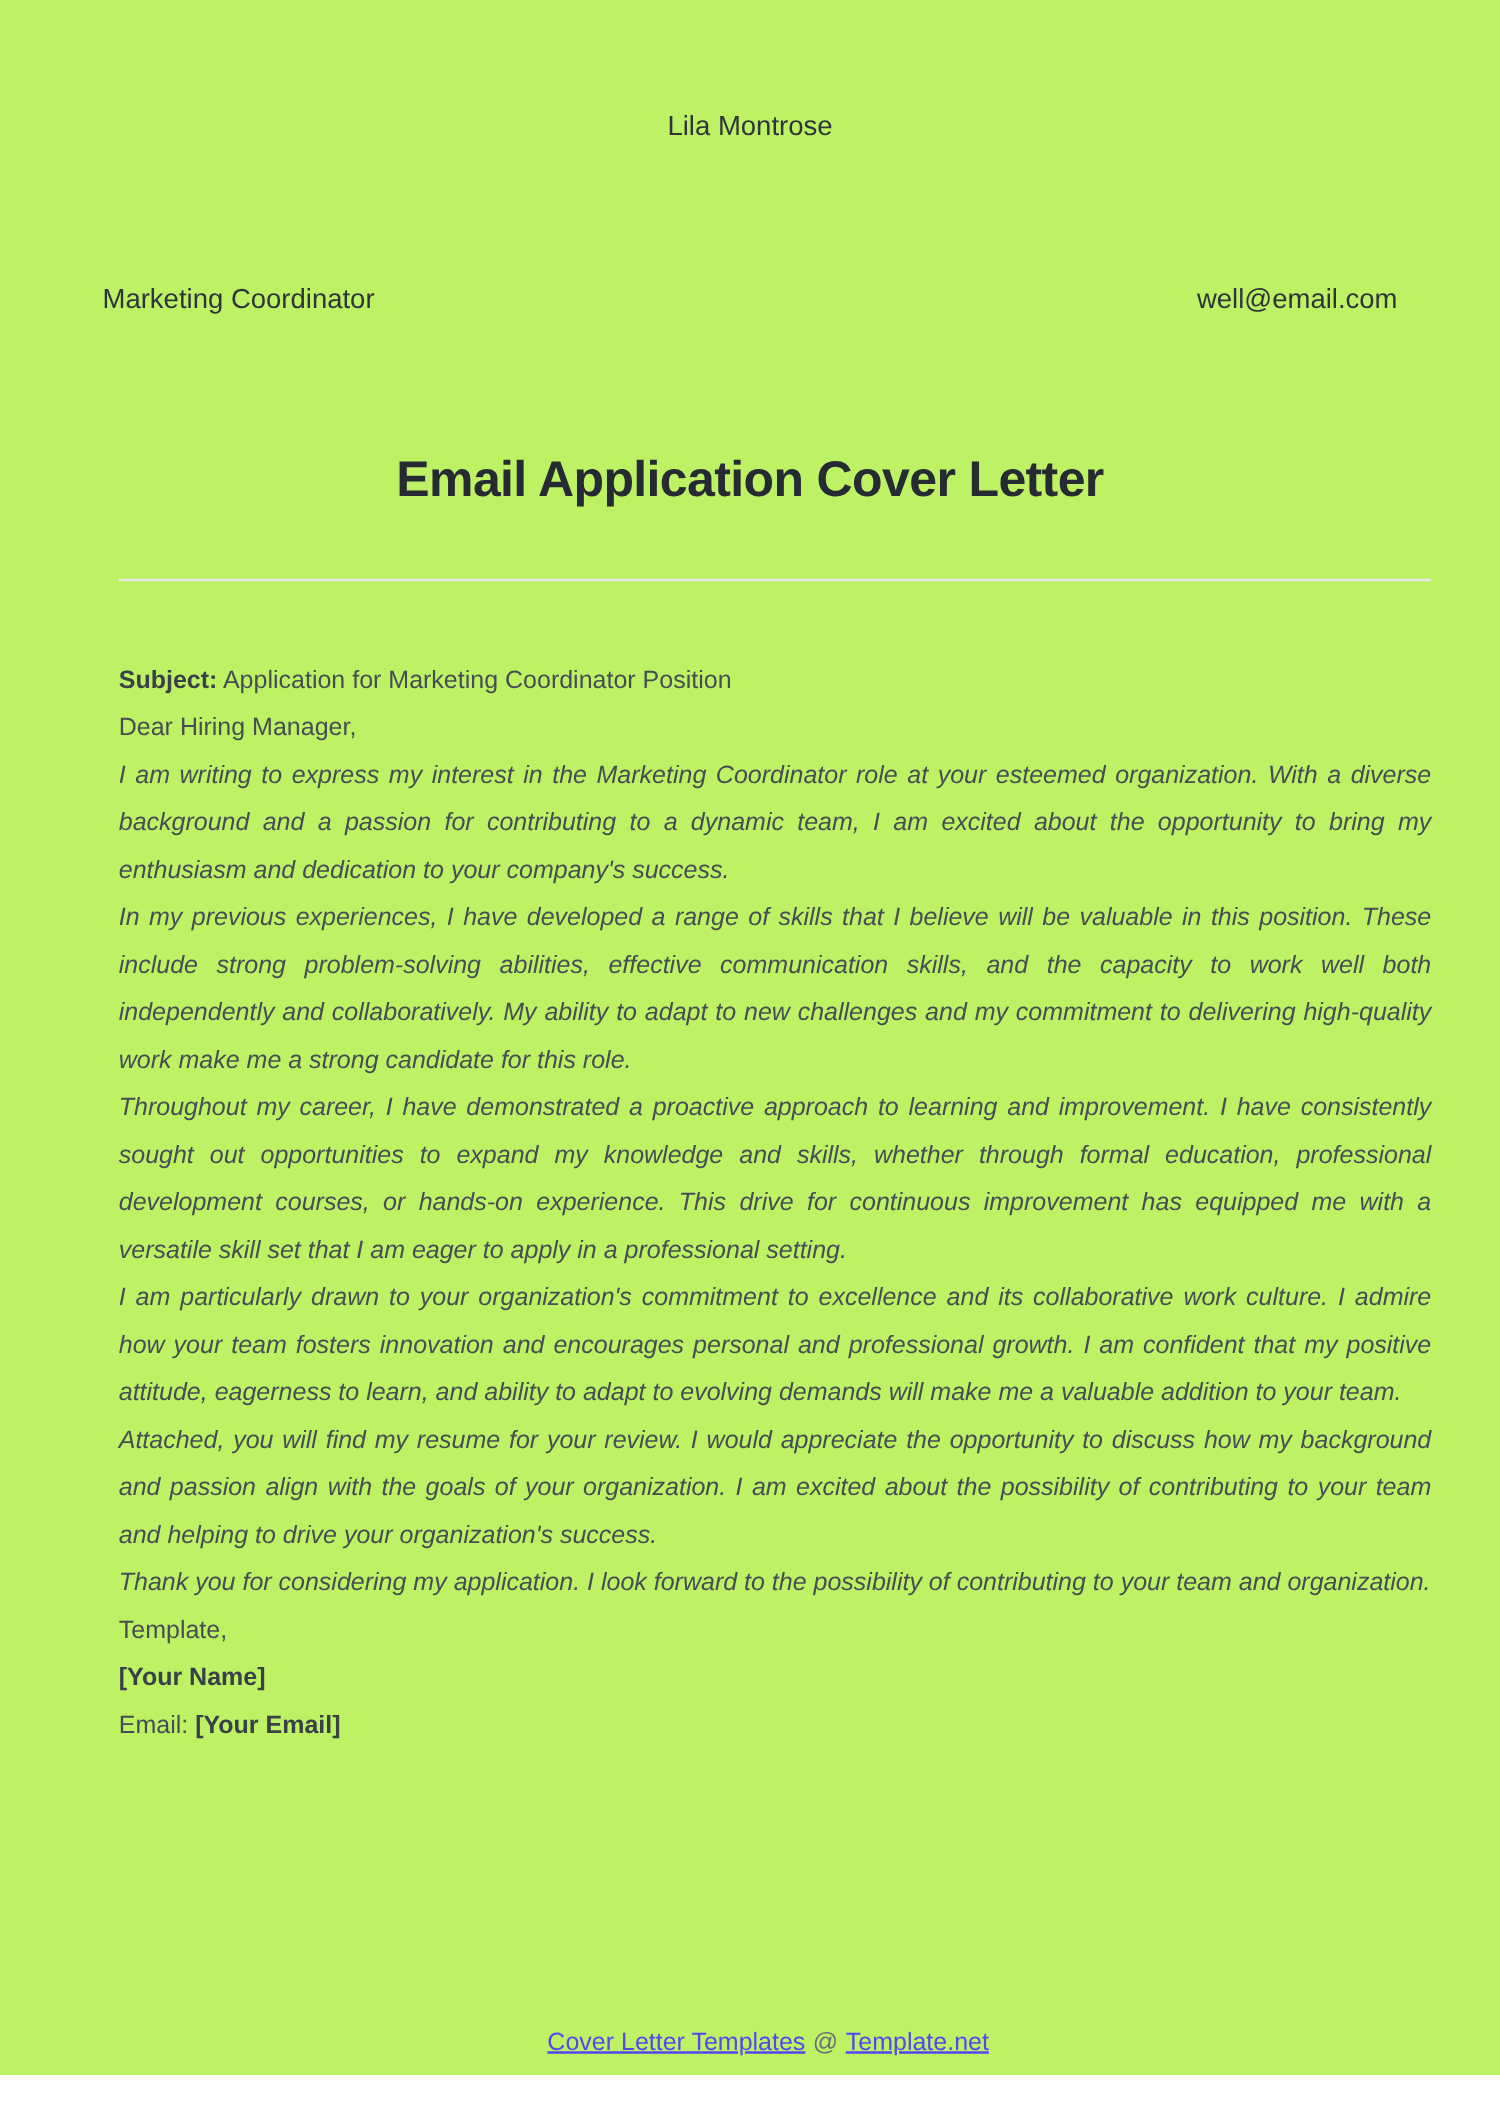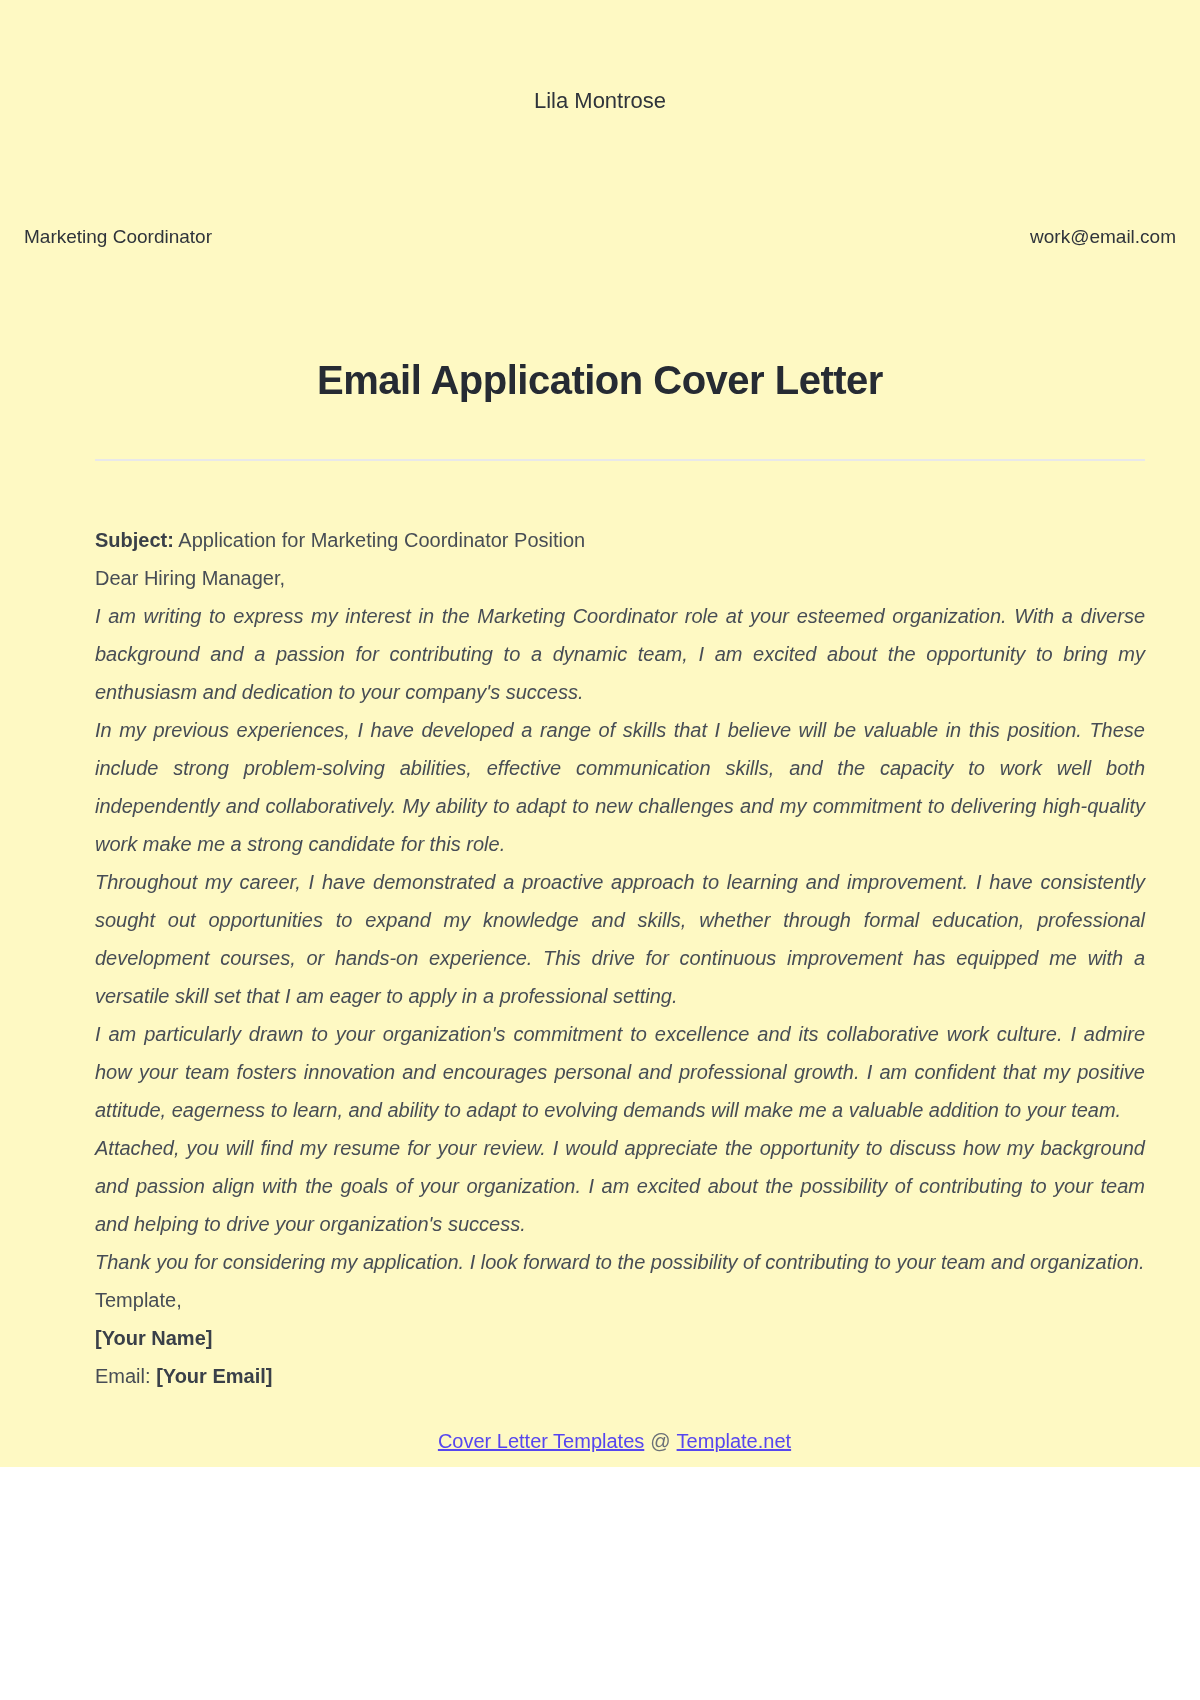--- a/index.html
+++ b/index.html
@@ -6,39 +6,39 @@
   html, body { background: #ffffff; }
   body {
     font-family: "Liberation Sans", sans-serif;
     width: 1200px;
     height: 1700px;
     position: relative;
     color: #474d55;
   }
   .page {
     width: 1200px;
-    height: 1467px;
-    background: #fef9c3;
+    height: 1660px;
+    background: #bef264;
     position: relative;
     overflow: hidden;
   }
   .sender-name {
     padding-top: 88px;
     text-align: center;
     font-size: 22px;
     line-height: 26px;
     color: #2f343b;
   }
   .header-row {
     margin-top: 112px;
-    padding: 0 24px;
+    padding: 0 82px;
     display: flex;
     justify-content: space-between;
     align-items: baseline;
-    font-size: 19px;
+    font-size: 22px;
     color: #2f343b;
   }
   .doc-title {
     margin-top: 110px;
     text-align: center;
     font-size: 40px;
     font-weight: bold;
     letter-spacing: -0.5px;
     color: #262b33;
   }
@@ -80,21 +80,21 @@
 </style>
 </head>
 <body>
 
 <div class="page">
 
   <div class="sender-name">Lila Montrose</div>
 
   <div class="header-row">
     <span>Marketing Coordinator</span>
-    <span>work@email.com</span>
+    <span>well@email.com</span>
   </div>
 
   <h1 class="doc-title">Email Application Cover Letter</h1>
 
   <hr class="divider">
 
   <div class="letter-body">
 
     <p>
       <span class="subject-label">Subject:</span><span> Application for Marketing Coordinator Position</span>

